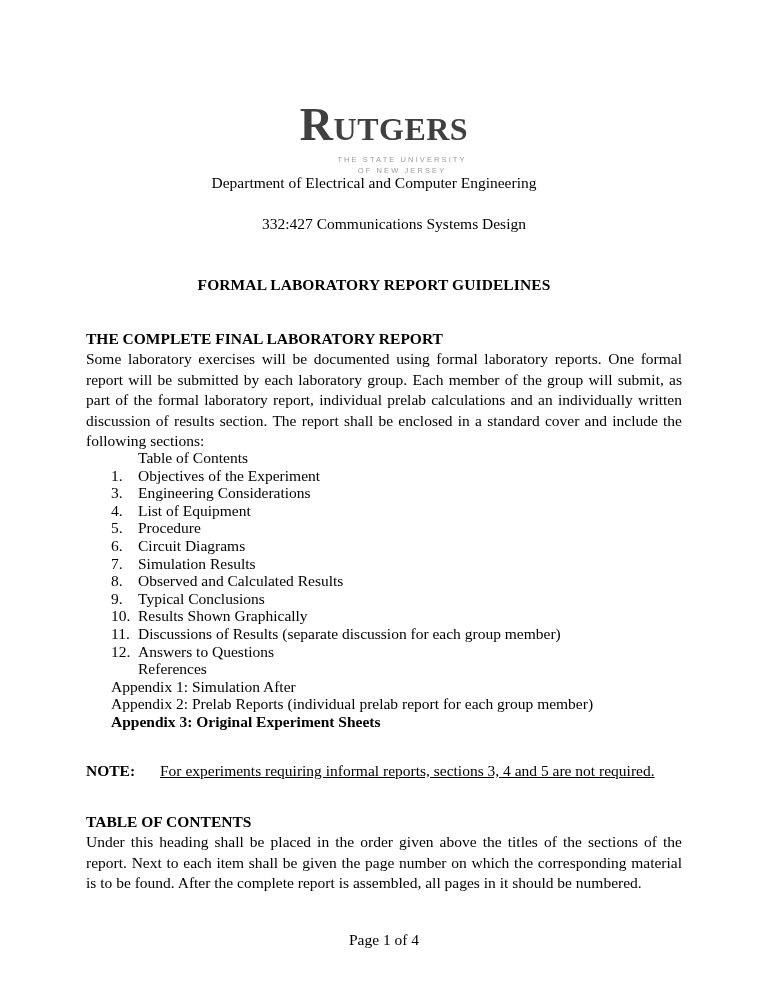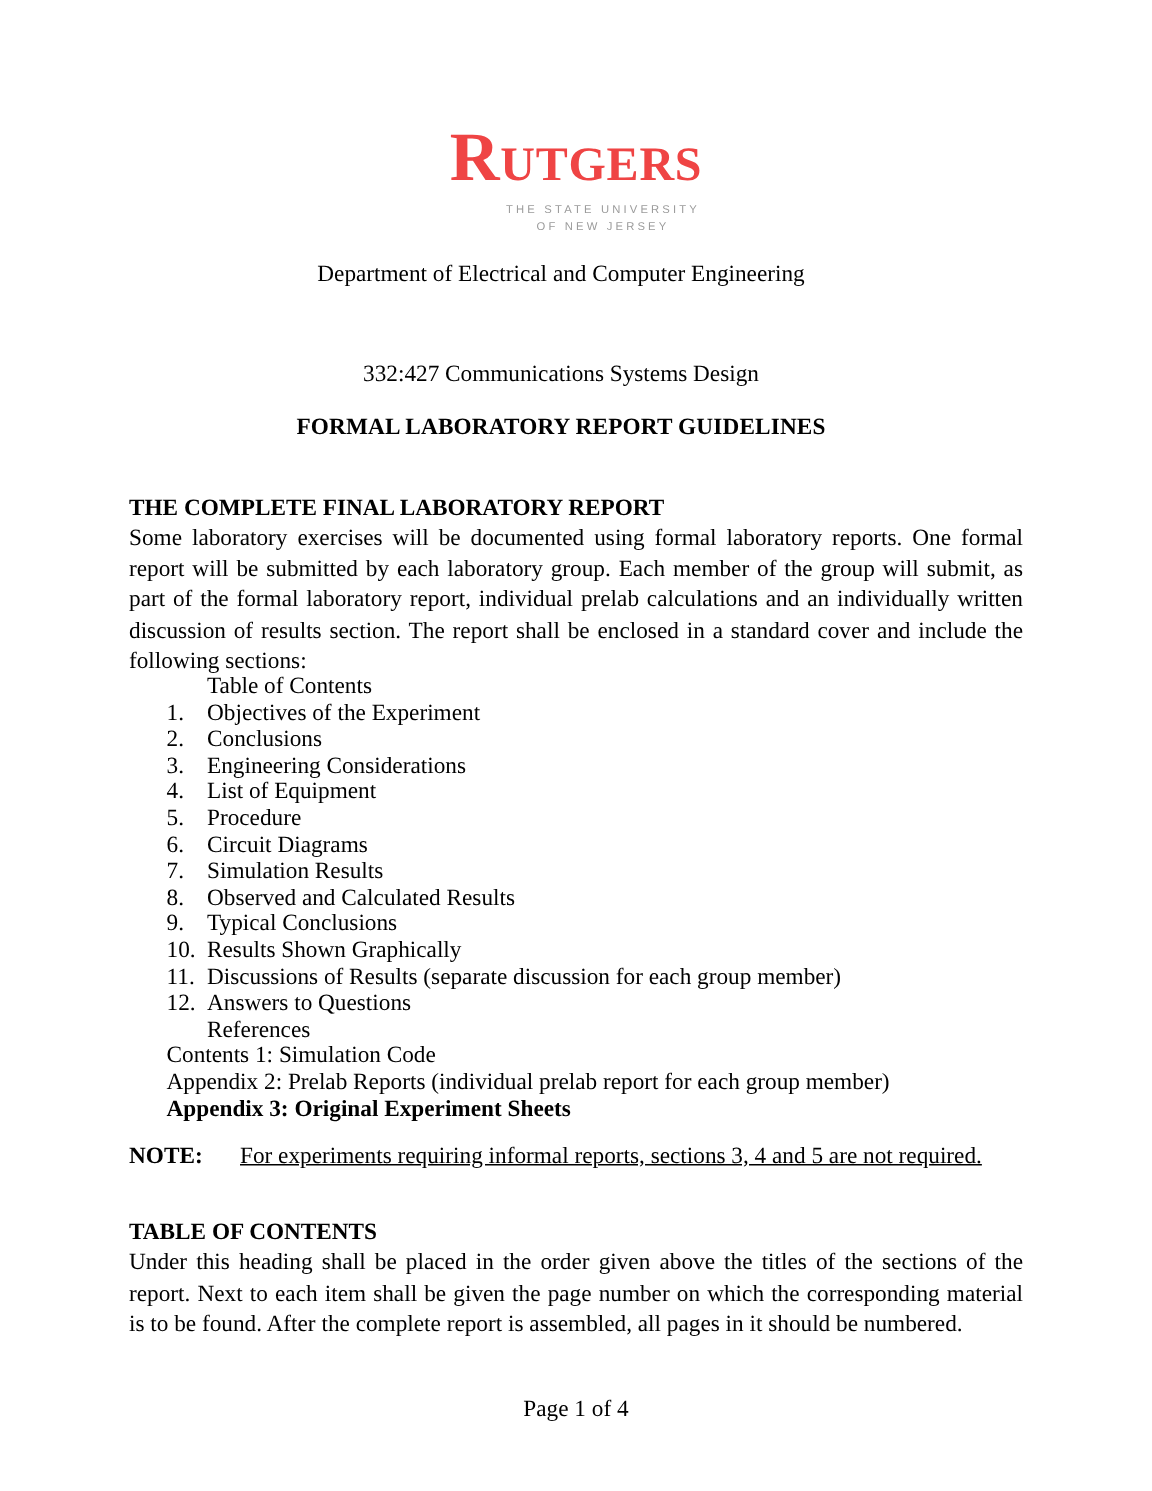--- a/index.html
+++ b/index.html
@@ -61,21 +61,21 @@
   
   .center-line {
     position: absolute;
     width: 748px;
     left: 0;
     text-align: center;
     font-size: 15.5px;
     line-height: 19px;
   }
   #dept-line { top: 173px; }
-  #course-line { top: 240px; }
+  #course-line { top: 214px; padding-left: 20px; }
   #report-title {
     top: 275px;
     font-weight: 700;
     letter-spacing: 0.1px;
   }
 
   
   .col {
     position: absolute;
     left: 86px;
@@ -149,52 +149,51 @@
     font-size: 15.5px;
     line-height: 19px;
   }
 </style>
 </head>
 <body>
 
 <div class="page">
 
   <div class="logo-block">
-    <div class="logo-wordmark" style="color: #ef4444;"><span class="cap">R</span><span>utgers</span></div>
+    <div class="logo-wordmark" style="color: #404040; margin-top: 20px;"><span class="cap">R</span><span>utgers</span></div>
     <div class="logo-sub" style="color: rgb(155, 155, 155);">
       <div>THE STATE UNIVERSITY</div>
       <div>OF NEW JERSEY</div>
     </div>
   </div>
 
   <div class="center-line" id="dept-line">Department of Electrical and Computer Engineering</div>
   <div class="center-line" id="course-line">332:427 Communications Systems Design</div>
   <div class="center-line" id="report-title">FORMAL LABORATORY REPORT GUIDELINES</div>
 
   <div class="col" id="intro-block">
     <div class="section-head">THE COMPLETE FINAL LABORATORY REPORT</div>
     <p class="para">Some laboratory exercises will be documented using formal laboratory reports.  One formal report will be submitted by each laboratory group.  Each member of the group will submit, as part of the formal laboratory report, individual prelab calculations and an individually written discussion of results section.  The report shall be enclosed in a standard cover and include the following sections:</p>
   </div>
 
   <div class="col" id="list-block">
       <div class="list-line plain"><span class="txt">Table of Contents</span></div>
       <div class="list-line numbered"><span class="num">1.</span><span class="txt">Objectives of the Experiment</span></div>
-      <div class="list-line numbered"><span class="num">2.</span><span class="txt">Conclusions</span></div>
       <div class="list-line numbered"><span class="num">3.</span><span class="txt">Engineering Considerations</span></div>
       <div class="list-line numbered"><span class="num">4.</span><span class="txt">List of Equipment</span></div>
       <div class="list-line numbered"><span class="num">5.</span><span class="txt">Procedure</span></div>
       <div class="list-line numbered"><span class="num">6.</span><span class="txt">Circuit Diagrams</span></div>
       <div class="list-line numbered"><span class="num">7.</span><span class="txt">Simulation Results</span></div>
       <div class="list-line numbered"><span class="num">8.</span><span class="txt">Observed and Calculated Results</span></div>
       <div class="list-line numbered"><span class="num">9.</span><span class="txt">Typical Conclusions</span></div>
       <div class="list-line numbered"><span class="num">10.</span><span class="txt">Results Shown Graphically</span></div>
       <div class="list-line numbered"><span class="num">11.</span><span class="txt">Discussions of Results (separate discussion for each group member)</span></div>
       <div class="list-line numbered"><span class="num">12.</span><span class="txt">Answers to Questions</span></div>
       <div class="list-line plain"><span class="txt">References</span></div>
-      <div class="list-line flush" style="padding-left: 25px;"><span class="txt">Contents 1: Simulation Code</span></div>
+      <div class="list-line flush" style="padding-left: 25px;"><span class="txt">Appendix 1: Simulation After</span></div>
       <div class="list-line flush" style="padding-left: 25px;"><span class="txt">Appendix 2: Prelab Reports (individual prelab report for each group member)</span></div>
       <div class="list-line flush" style="padding-left: 25px; font-weight: bold;"><span class="txt">Appendix 3: Original Experiment Sheets</span></div>
     </div>
 
   <div class="col" id="note-row">
     <span class="note-label">NOTE:</span><span>For experiments requiring informal reports, sections 3, 4 and 5 are not required.</span>
   </div>
 
   <div class="col" id="toc-block">
     <div class="section-head">TABLE OF CONTENTS</div>

